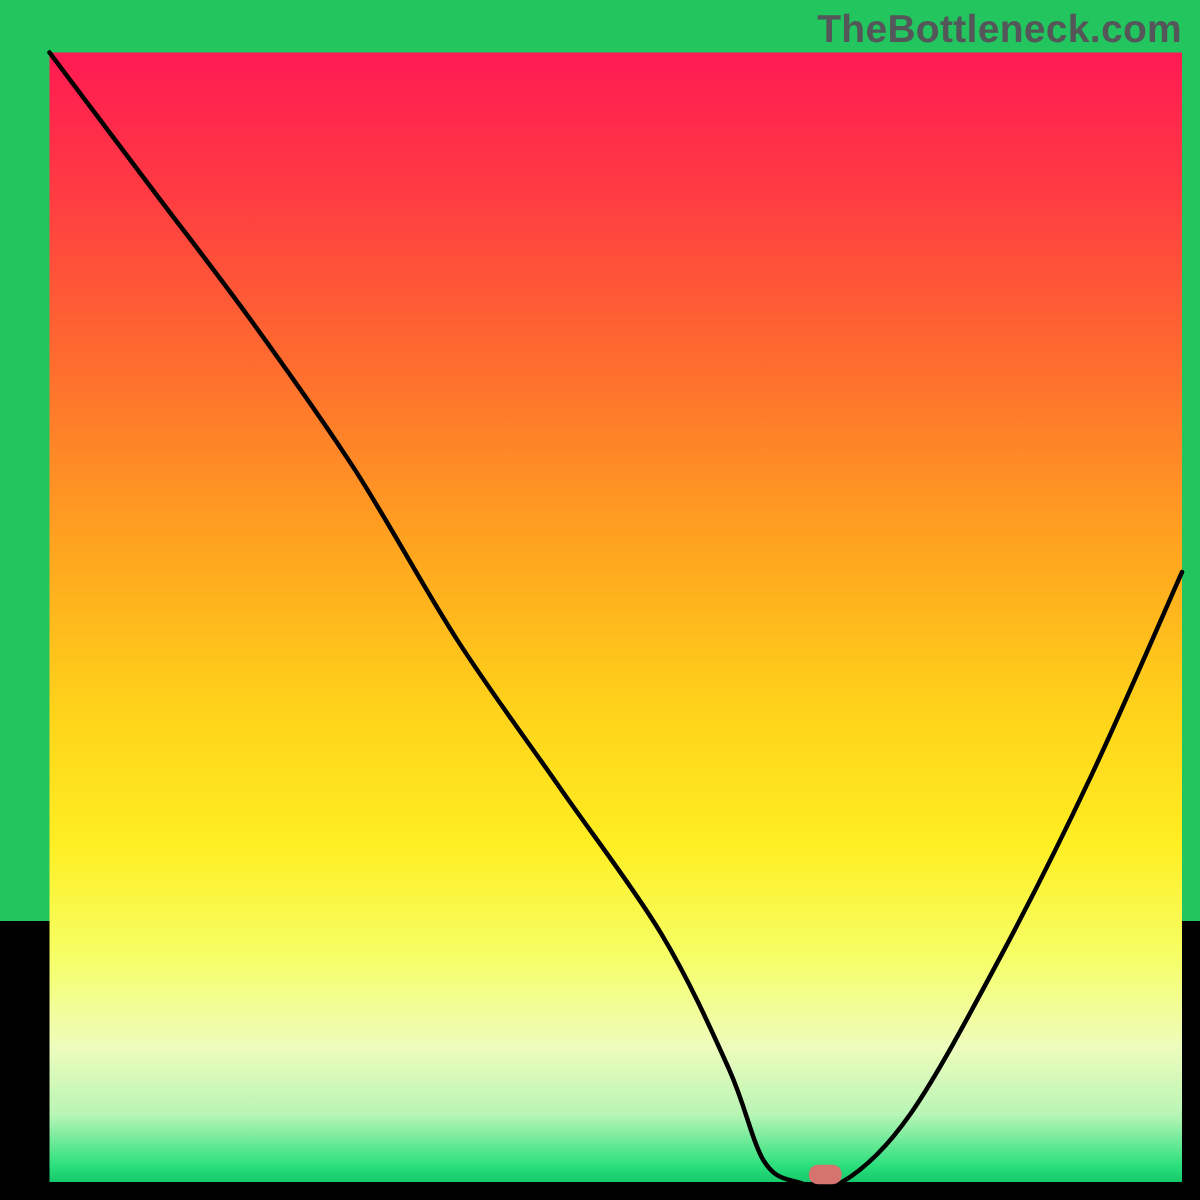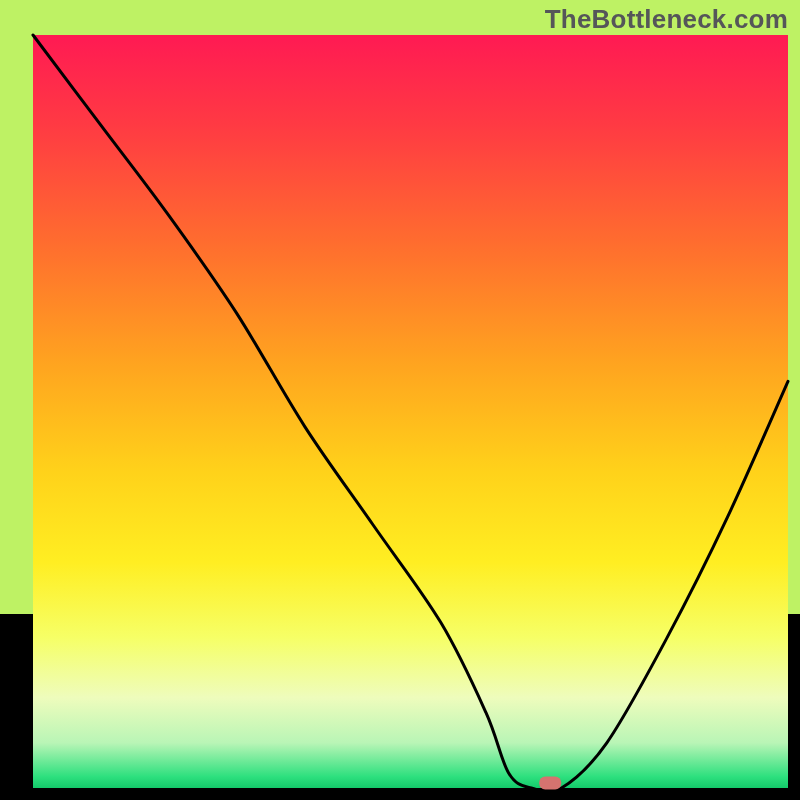--- a/index.html
+++ b/index.html
@@ -9,21 +9,21 @@
     height: 800px;
     background: #000;
     overflow: hidden;
   }
   .frame {
     position: absolute;
     top: 0;
     left: 0;
     width: 800px;
     height: 614px;
-    background: #bef264;
+    background: #22c55e;
   }
   .watermark {
     position: absolute;
     top: 4px;
     right: 12px;
     font-family: Arial, Helvetica, sans-serif;
     font-size: 26px;
     font-weight: 600;
     color: #555659;
     letter-spacing: 0.2px;

